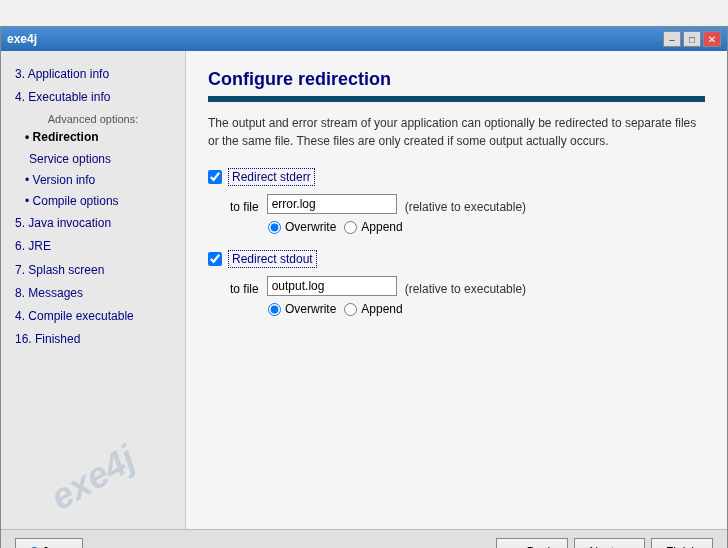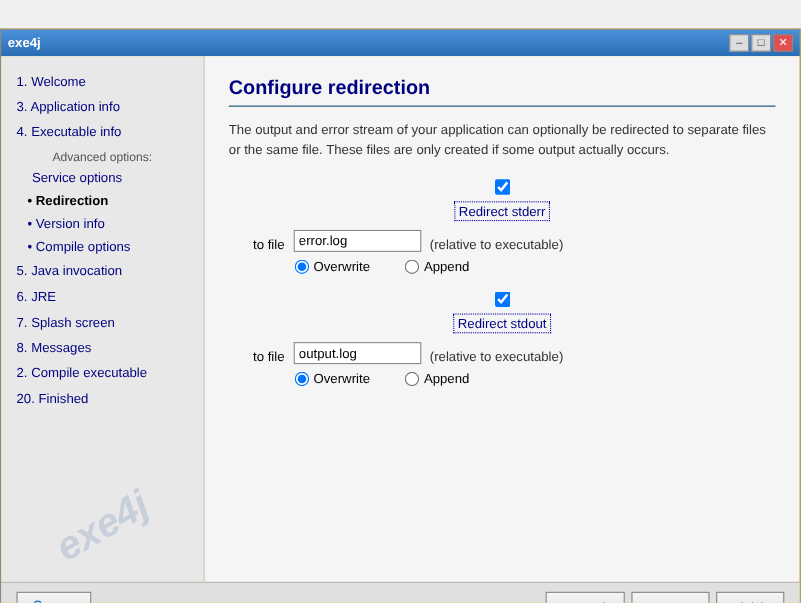--- a/index.html
+++ b/index.html
@@ -109,38 +109,37 @@
       flex: 1;
       background: #f5f5f5;
       padding: 18px 22px;
       overflow-y: auto;
     }
     .content-title {
       font-size: 18px;
       font-weight: bold;
       color: #000080;
       margin-bottom: 12px;
-      border-bottom: 1px solid #0c4a6e;
+      border-bottom: 6px solid #0c4a6e;
       padding-bottom: 6px;
     }
     .description {
       font-size: 12px;
       color: #333;
       line-height: 1.5;
       margin-bottom: 18px;
     }
     .section {
       margin-bottom: 16px;
     }
     .checkbox-row {
       display: flex;
       align-items: center;
       gap: 6px;
       margin-bottom: 8px;
-      flex-direction: column;
     }
     .checkbox-row label {
       font-size: 12px;
       color: #000080;
       cursor: pointer;
     }
     .checkbox-row label.highlighted {
       border: 1px dotted #0000aa;
       padding: 1px 3px;
     }
@@ -148,35 +147,35 @@
       display: flex;
       align-items: flex-end;
       gap: 8px;
       margin-left: 22px;
       margin-bottom: 6px;
     }
     .file-row span {
       font-size: 12px;
     }
     .file-input {
-      width: 116px;
+      width: 130px;
       height: 20px;
       border: 1px solid #888;
       background: white;
       padding: 0 4px;
       font-size: 12px;
     }
     .file-note {
       font-size: 12px;
       color: #333;
     }
     .radio-row {
       display: flex;
       align-items: flex-end;
-      gap: 32px;
+      gap: 8px;
       margin-left: 60px;
       margin-bottom: 4px;
     }
     .radio-option {
       display: flex;
       align-items: center;
       gap: 4px;
       font-size: 12px;
     }
     .footer {
@@ -217,34 +216,33 @@
     <div class="title-bar-buttons">
       <button class="title-btn">–</button>
       <button class="title-btn">□</button>
       <button class="title-btn close">✕</button>
     </div>
   </div>
 
   <div class="main-content">
 
     <div class="sidebar">
-      <div class="sidebar-item normal">1.  Welcome</div>
       <div class="sidebar-item normal">3.  Application info</div>
       <div class="sidebar-item normal">4.  Executable info</div>
       <div class="sidebar-section-label">Advanced options:</div>
+      <div class="sidebar-sub-item active"><span>• </span><strong>Redirection</strong></div>
       <div class="sidebar-sub-item" style="padding-left:18px;">Service options</div>
-      <div class="sidebar-sub-item active"><span>• </span><strong>Redirection</strong></div>
       <div class="sidebar-sub-item">• Version info</div>
       <div class="sidebar-sub-item">• Compile options</div>
       <div class="sidebar-item normal">5.  Java invocation</div>
       <div class="sidebar-item normal">6.  JRE</div>
       <div class="sidebar-item normal">7.  Splash screen</div>
       <div class="sidebar-item normal">8.  Messages</div>
-      <div class="sidebar-item normal">2.  Compile executable</div>
-      <div class="sidebar-item normal">20.  Finished</div>
+      <div class="sidebar-item normal">4.  Compile executable</div>
+      <div class="sidebar-item normal">16.  Finished</div>
       <div class="sidebar-watermark">exe4j</div>
     </div>
 
     <div class="content-area">
       <div class="content-title">Configure redirection</div>
       <div class="description">The output and error stream of your application can optionally be redirected to separate files or the same file. These files are only created if some output actually occurs.</div>
 
       <div class="section">
         <div class="checkbox-row">
           <input type="checkbox" id="stderr-cb" checked="" style="">

